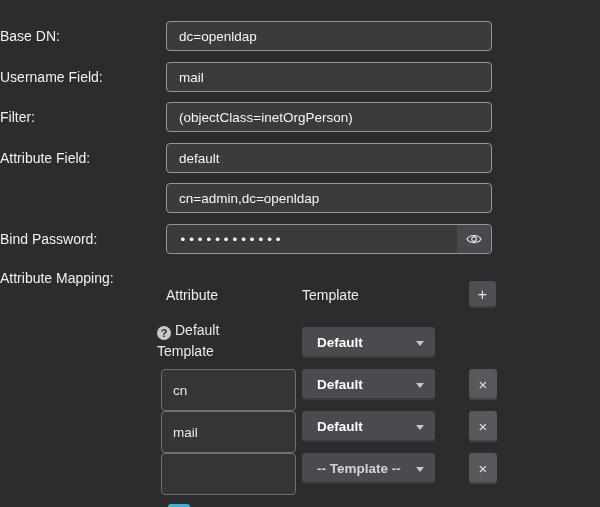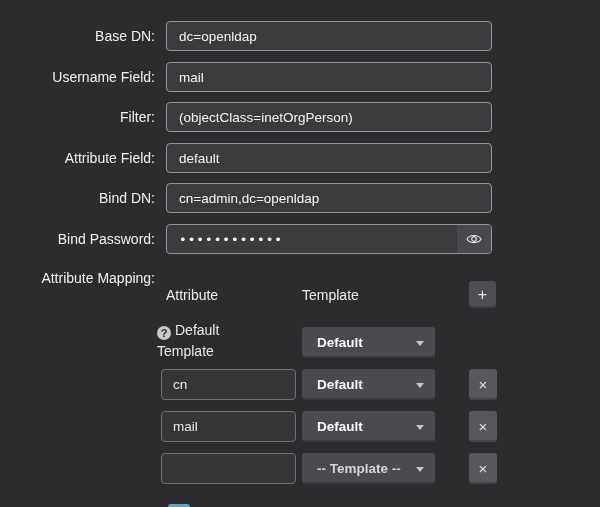--- a/index.html
+++ b/index.html
@@ -3,21 +3,21 @@
 <meta charset="utf-8">
 <style>
   * { margin:0; padding:0; box-sizing:border-box; }
   html,body { background:#2c2c2e; }
   body { font-family:"Liberation Sans", sans-serif; }
   .screen {
     position:relative; width:600px; height:507px;
     background:#2c2c2e; overflow:hidden;
   }
   .row-label {
-    position:absolute; left:0; width:155px; text-align:right;
+    position:absolute; left:0; width:155px; text-align:left;
     line-height:30px; font-size:14px; color:#f1f1f1; white-space:nowrap;
   }
   .text-input {
     position:absolute; left:166px; width:326px; height:30px;
     background:#3b3b3e; border:1px solid #96969a; border-radius:4px;
     color:#f5f5f5; font-size:13.5px; padding:0 12px;
     font-family:"Liberation Sans", sans-serif; outline:none;
   }
   .pw-group {
     position:absolute; left:166px; width:326px; height:30px;
@@ -28,21 +28,21 @@
     background:transparent; border:none; outline:none;
     color:#f5f5f5; font-size:13px; letter-spacing:1px; padding:0 12px;
     font-family:"DejaVu Sans", sans-serif;
   }
   .pw-eye-btn {
     position:absolute; right:0; top:0; width:34px; height:28px;
     background:#49494d; border:none; border-radius:0 3px 3px 0;
     display:flex; align-items:center; justify-content:center; cursor:pointer;
   }
   .map-input {
-    position:absolute; left:161px; width:135px; height:31px;
+    position:absolute; left:161px; width:135px; height:42px;
     background:#353538; border:1px solid #707074; border-radius:4px;
     color:#e9e9e9; font-size:13.5px; padding:0 11px;
     font-family:"Liberation Sans", sans-serif; outline:none;
   }
   .dropdown {
     position:absolute; left:302px; width:133px; height:31px;
     background:#4b4b4f; border-radius:3px; cursor:pointer;
     box-shadow:inset 0 -2px rgba(0,0,0,0.22);
   }
   .dropdown .dd-label {
@@ -95,21 +95,20 @@
 
   <label class="row-label" style="top:62px">Username Field:</label>
   <input class="text-input" style="top: 62px;" type="text" value="mail">
 
   <label class="row-label" style="top:102px">Filter:</label>
   <input class="text-input" style="top: 102px;" type="text" value="(objectClass=inetOrgPerson)">
 
   <label class="row-label" style="top:143px">Attribute Field:</label>
   <input class="text-input" style="top: 143px;" type="text" value="default">
 
-  <label class="row-label" style="top:183px">Bind DN:</label>
   <input class="text-input" style="top: 183px;" type="text" value="cn=admin,dc=openldap">
 
   <label class="row-label" style="top:224px">Bind Password:</label>
   <div class="pw-group" style="top:224px">
     <input class="pw-input" type="text" value="••••••••••••" style="">
     <button class="pw-eye-btn">
       <span style="display:flex">
         <svg width="16" height="12" viewBox="0 0 16 12">
           <path d="M1 6 C3.5 1.3, 12.5 1.3, 15 6 C12.5 10.7, 3.5 10.7, 1 6 Z" fill="none" stroke="#e2e2e2" stroke-width="1.2"></path>
           <circle cx="8" cy="6" r="2.3" fill="none" stroke="#e2e2e2" stroke-width="1.2"></circle>

